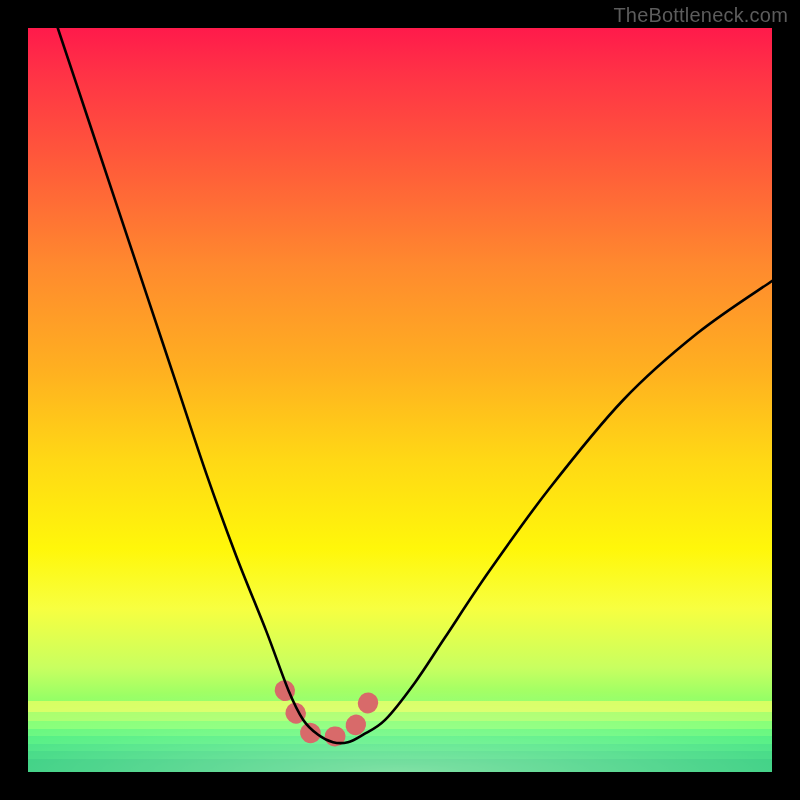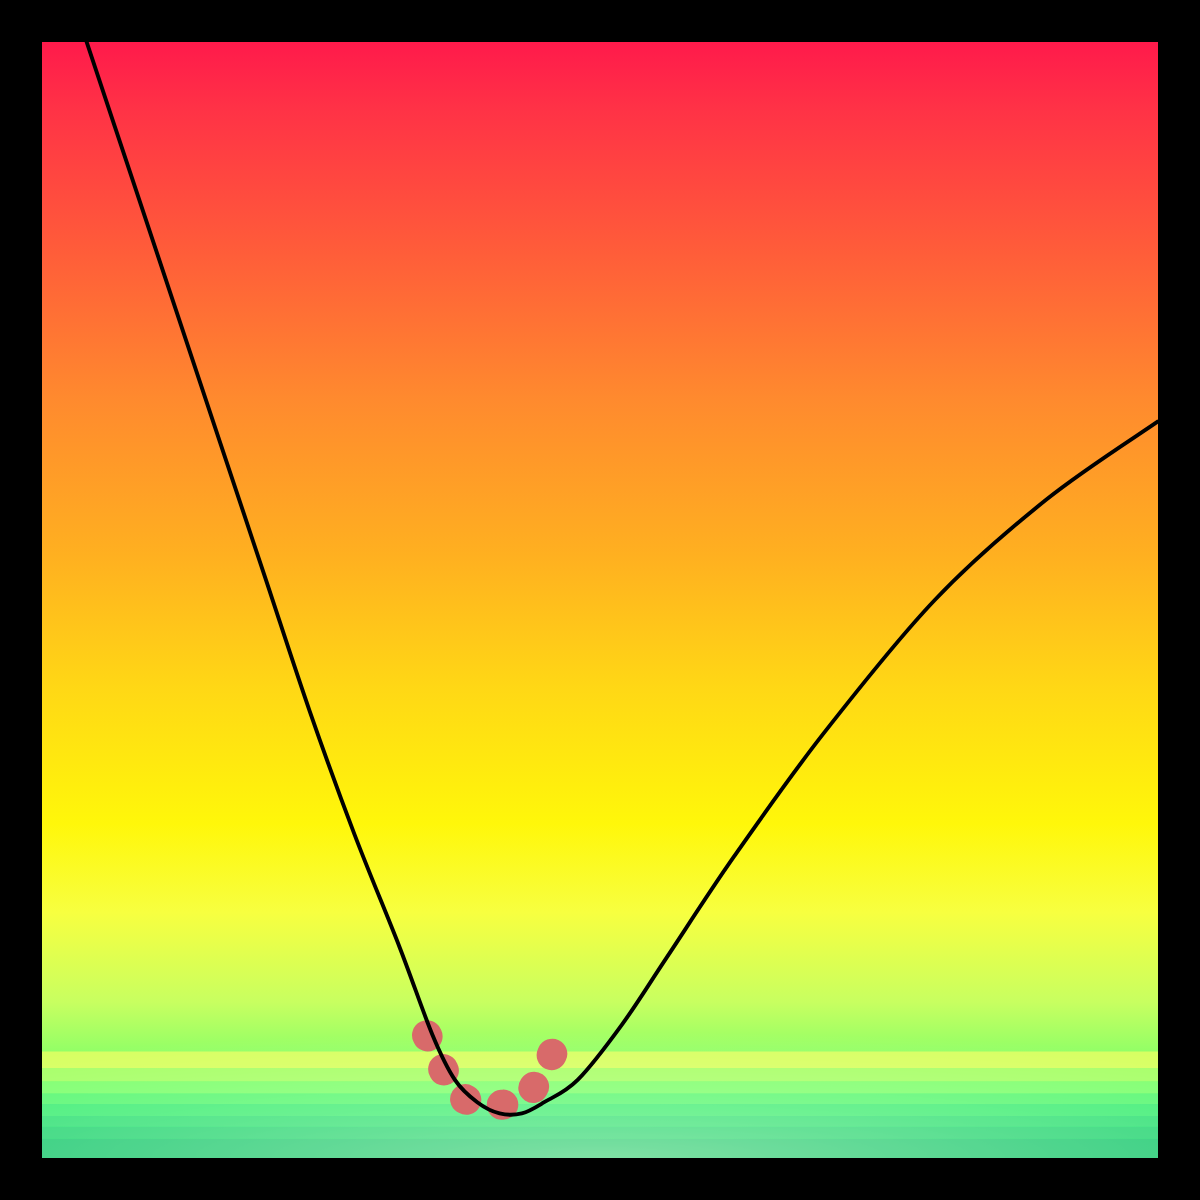--- a/index.html
+++ b/index.html
@@ -76,20 +76,21 @@
   }
   svg.curve {
     position: absolute;
     inset: 0;
   }
 </style>
 </head>
 <body>
 
 <div class="frame">
+  <div class="watermark">TheBottleneck.com</div>
 
   <div class="plot">
     <div class="gradient"></div>
     <div id="bands">
         <div class="band" style="top: 673.32px; height: 11.16px; background: rgb(215, 255, 98);"></div>
         <div class="band" style="top: 684.48px; height: 8.928px; background: rgb(166, 255, 104);"></div>
         <div class="band" style="top: 693.408px; height: 7.44px; background: rgb(124, 255, 111);"></div>
         <div class="band" style="top: 700.848px; height: 7.44px; background: rgb(86, 247, 116);"></div>
         <div class="band" style="top: 708.288px; height: 7.44px; background: rgb(60, 237, 119);"></div>
         <div class="band" style="top: 715.728px; height: 7.44px; background: rgb(46, 224, 120);"></div>

